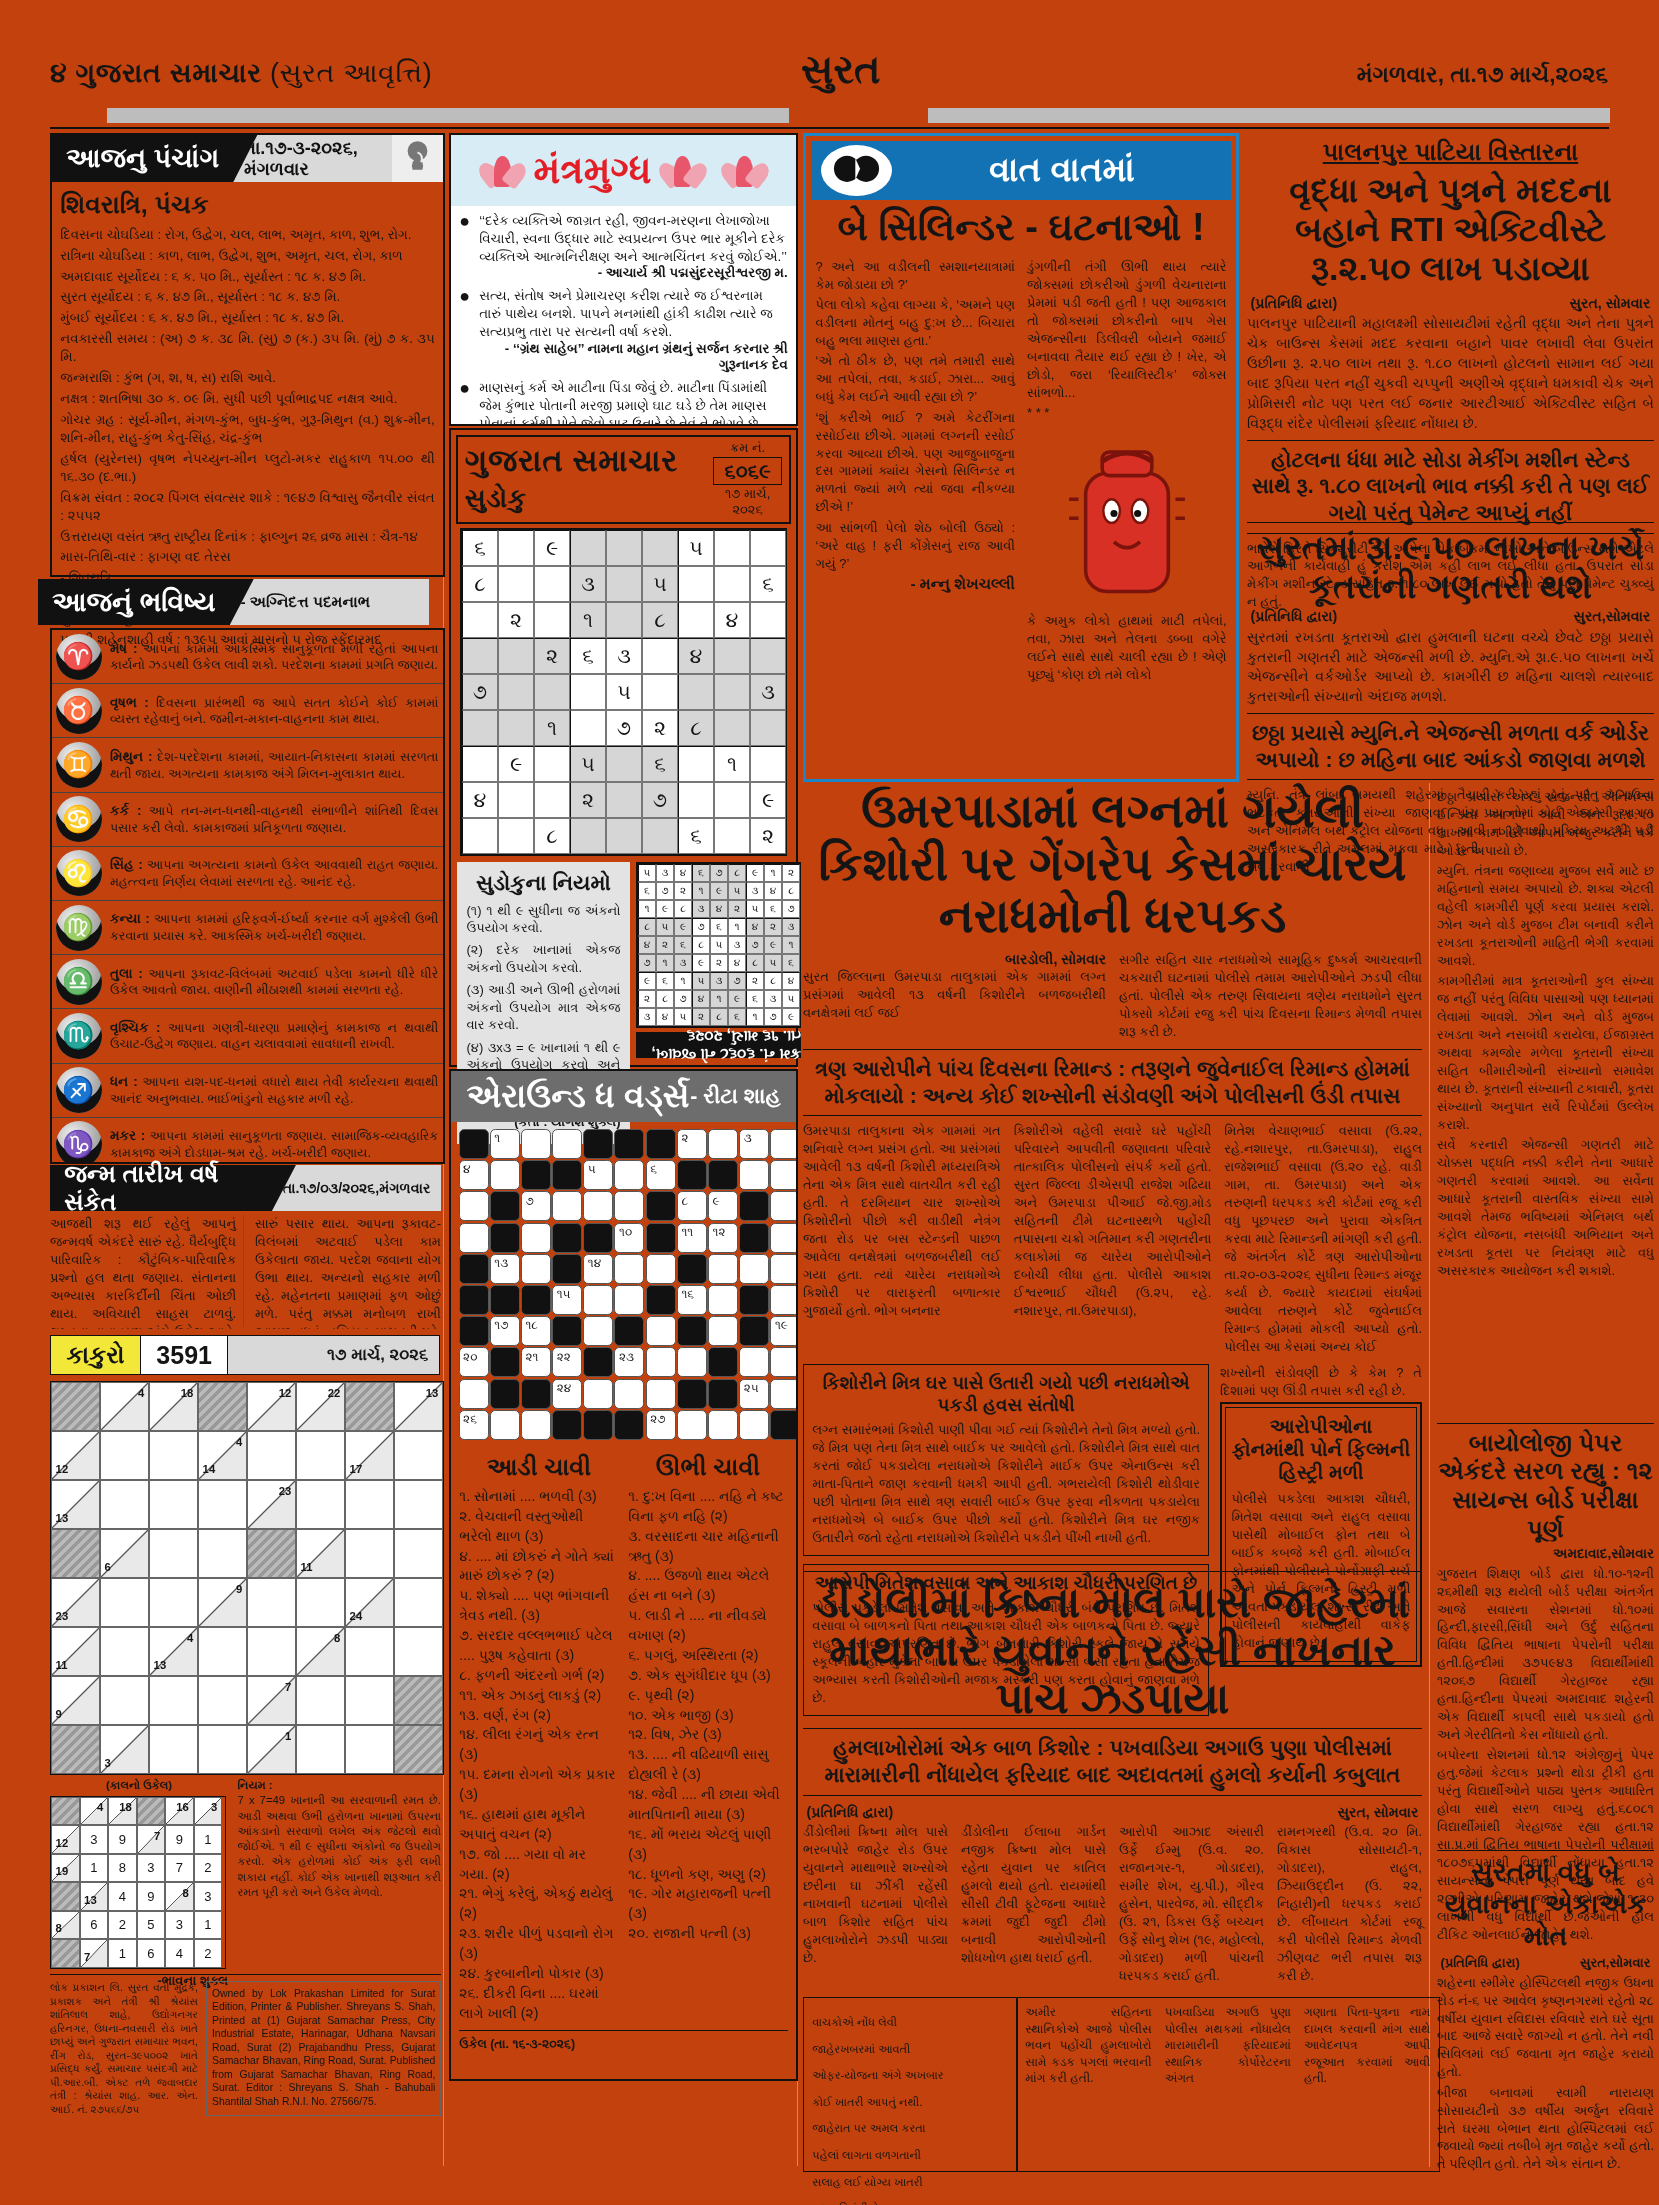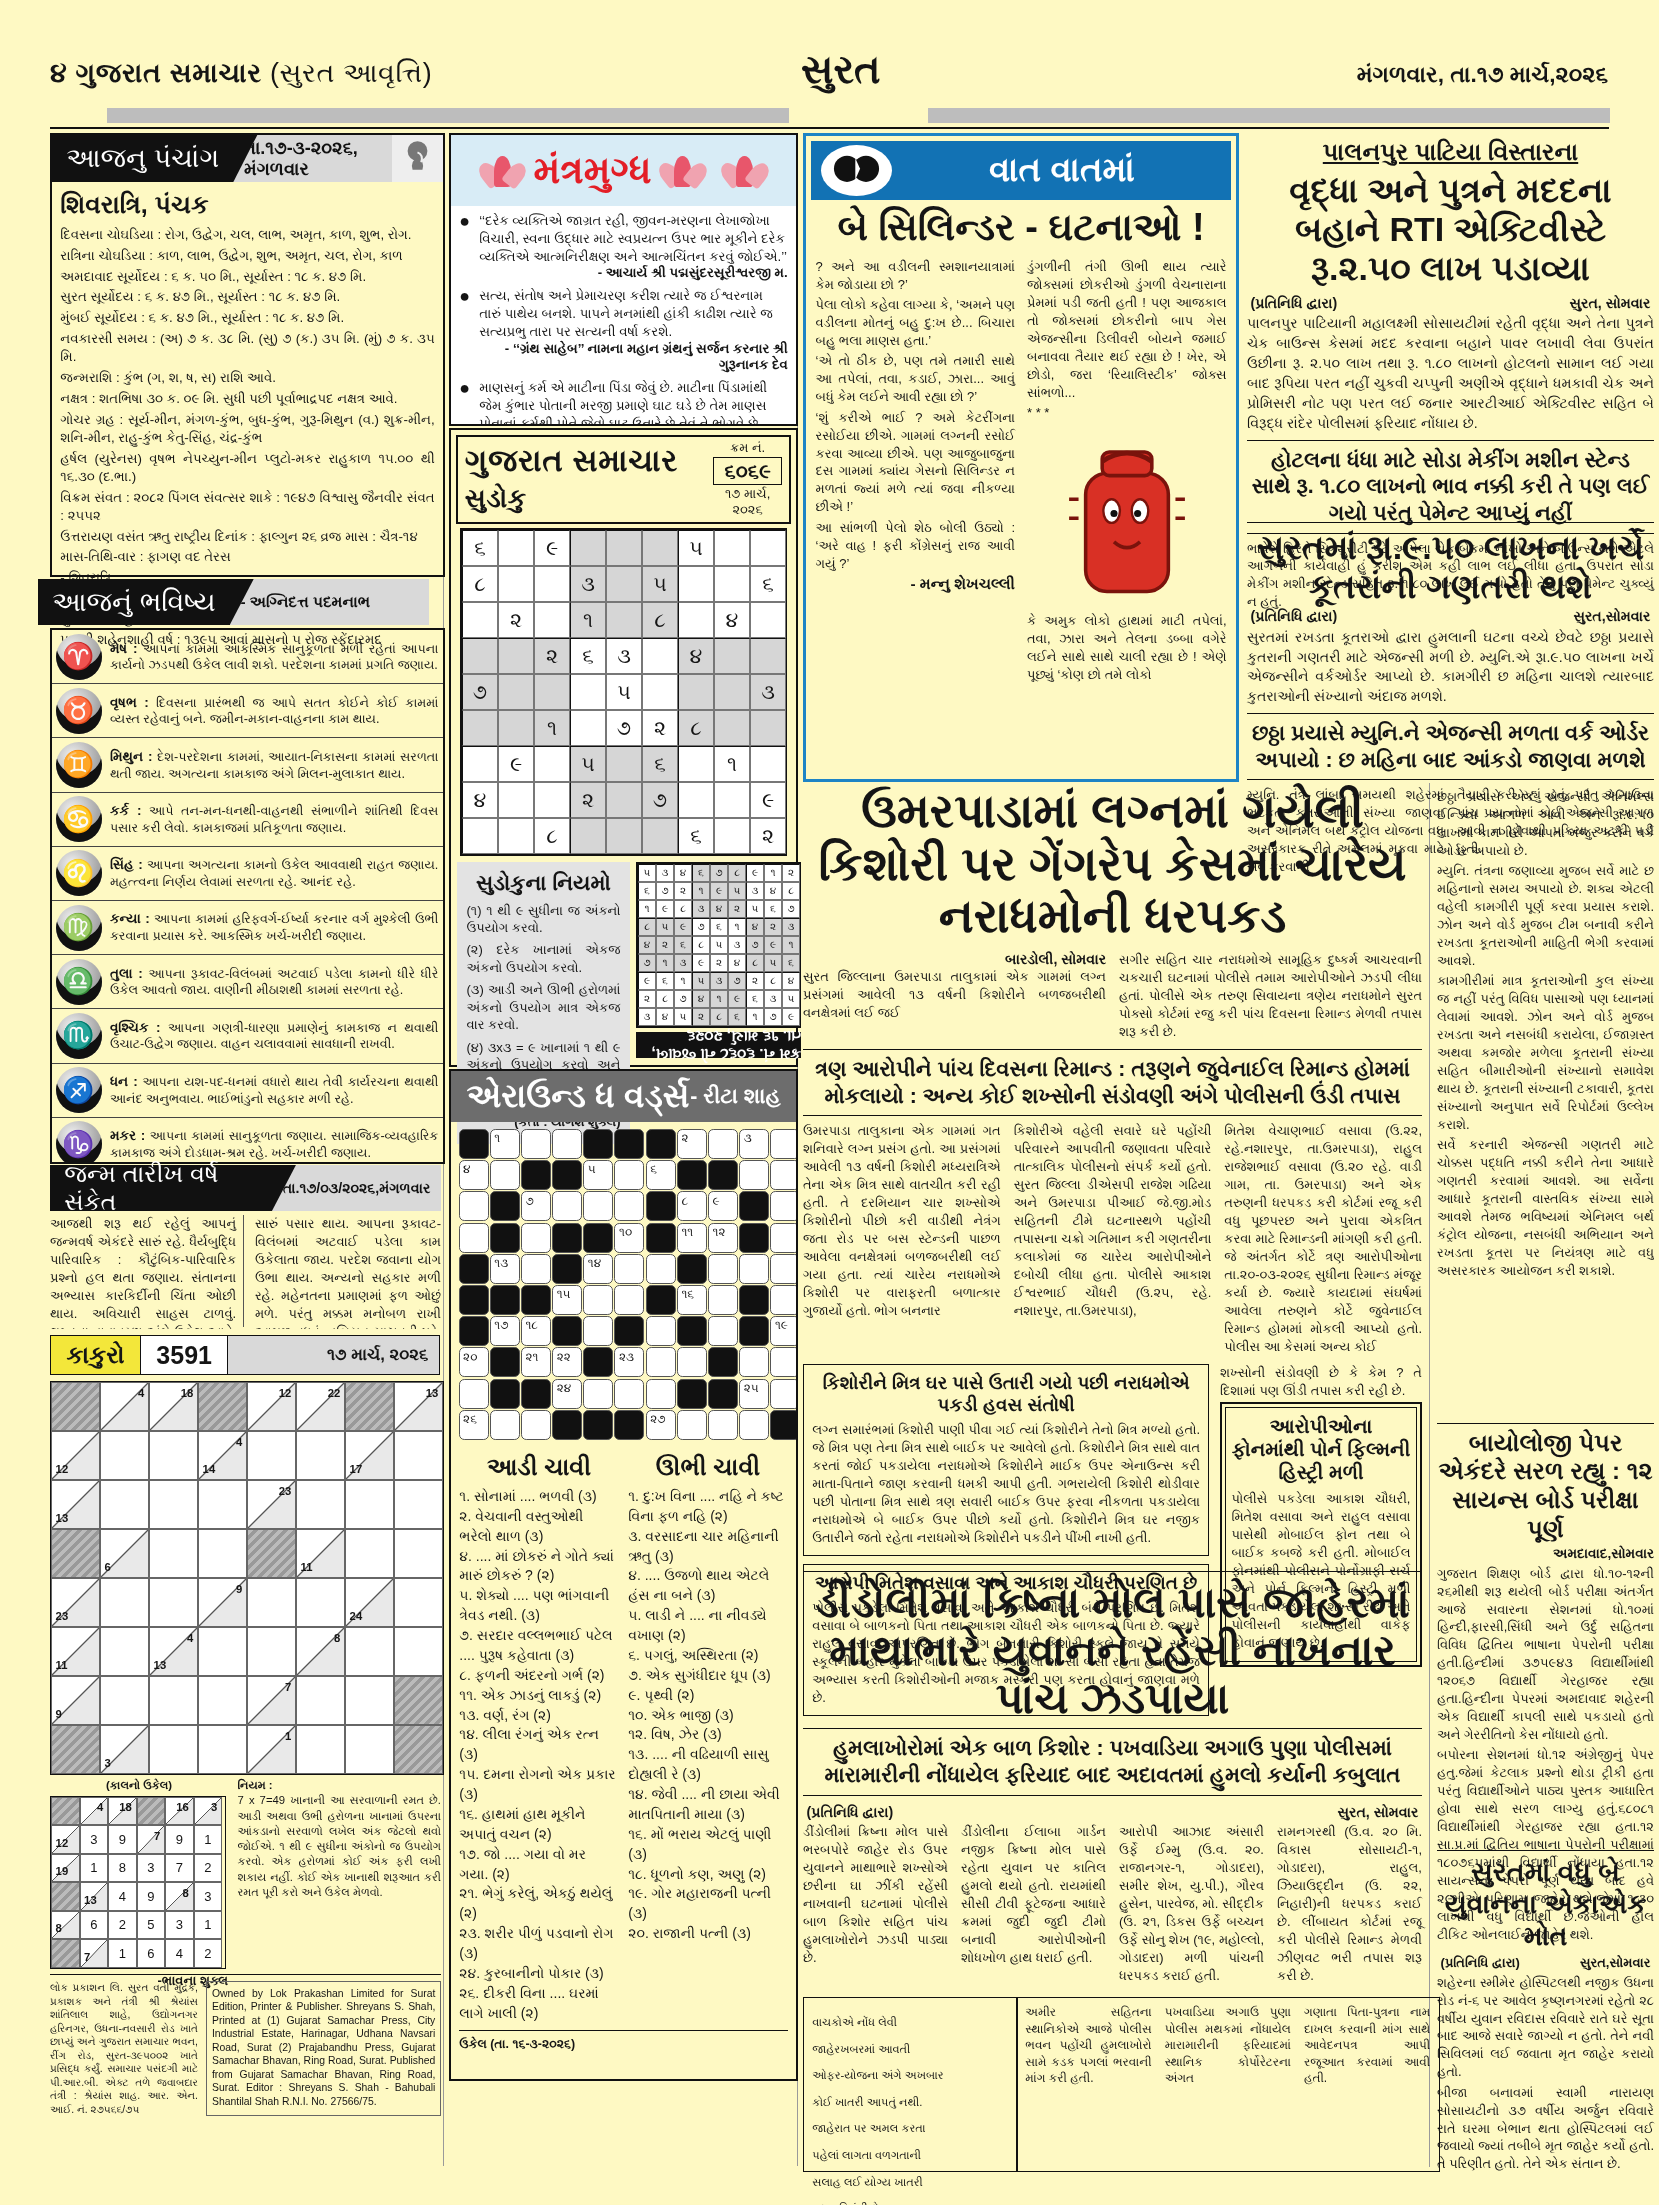--- a/index.html
+++ b/index.html
@@ -1,28 +1,28 @@
 <!DOCTYPE html>
 <html style="font-size:9.5px"><head>
 <meta charset="utf-8">
 <style>
   html,body{margin:0;padding:0;background:#e8e8e8}
-  .page{position:relative;width:1660px;height:2205px;background:#fef9c3;overflow:hidden;
+  .page{position:relative;width:1660px;height:2205px;background:#c2410c;overflow:hidden;
         font-family:"Liberation Sans",sans-serif;color:#151515}
   .abs{position:absolute}
   .vr{position:absolute;width:1.2px;background:#9a9a9a}
   .hrule{position:absolute;height:1.8px;background:#111}
   .graybar{position:absolute;height:15.4px;background:#bdbdbd}
   
   .mast-left{font-size:27px;font-weight:bold;letter-spacing:0.6px}
   .mast-city{font-size:40px;font-weight:bold}
   .mast-date{font-size:22.5px;font-weight:bold}
   
   .blackhdr{background:#111;color:#fff;display:flex;align-items:center}
-  .blackhdr .bh-title{font-size:27px;font-weight:normal;padding:6px 14.2px}
+  .blackhdr .bh-title{font-size:27px;font-weight:bold;padding:6px 14.2px}
   .bh-tail{background:#d9d9d9;color:#111;font-size:18px;font-weight:bold;
            flex:1;align-self:stretch;display:flex;align-items:center;padding:0 10.7px;
            clip-path:polygon(24px 0,100% 0,100% 100%,0 100%)}
   .box{border:2.4px solid #111}
   .ln{font-size:13px;line-height:1.38;margin:0 0 2.4px 0;text-align:justify}
   .panch .ln{font-size:13.3px}
   .subtitle{font-size:25px;font-weight:bold;margin:3.6px 0 6px}
   
   .zrow{display:flex;border-bottom:1.2px solid #444;padding:3.6px 4.7px 3.6px 0;align-items:center}
   .zicon{flex:0 0 46px;height:46px;border-radius:50%;margin:0 8.3px 0 3.6px;

